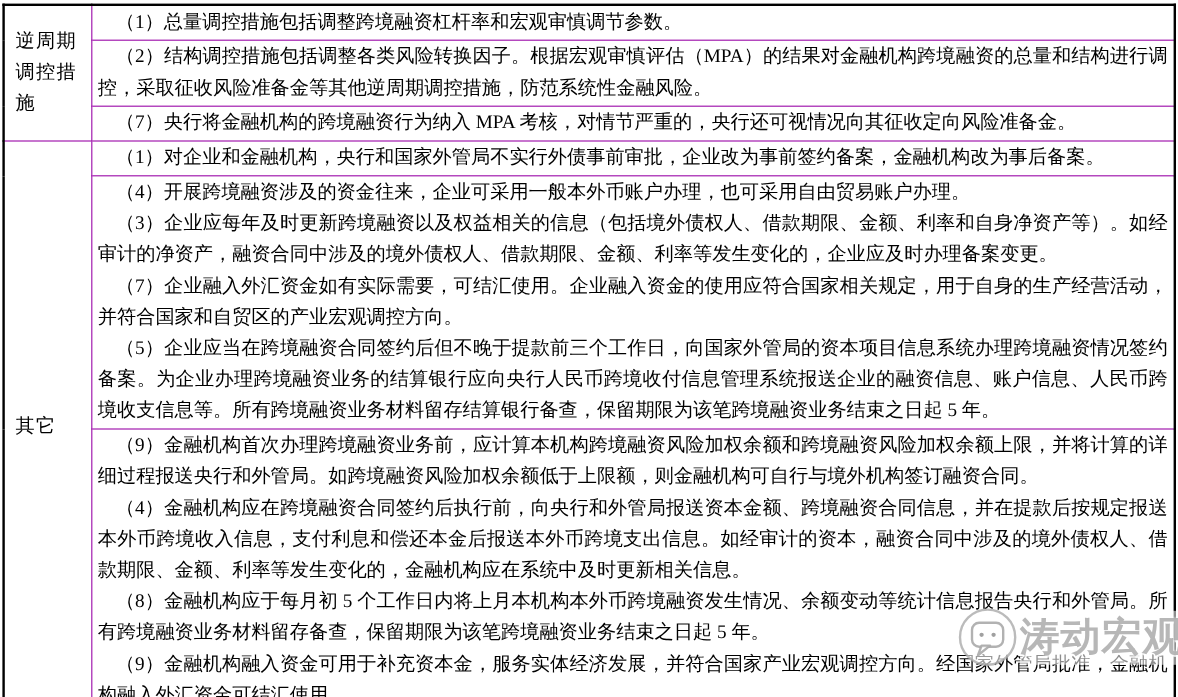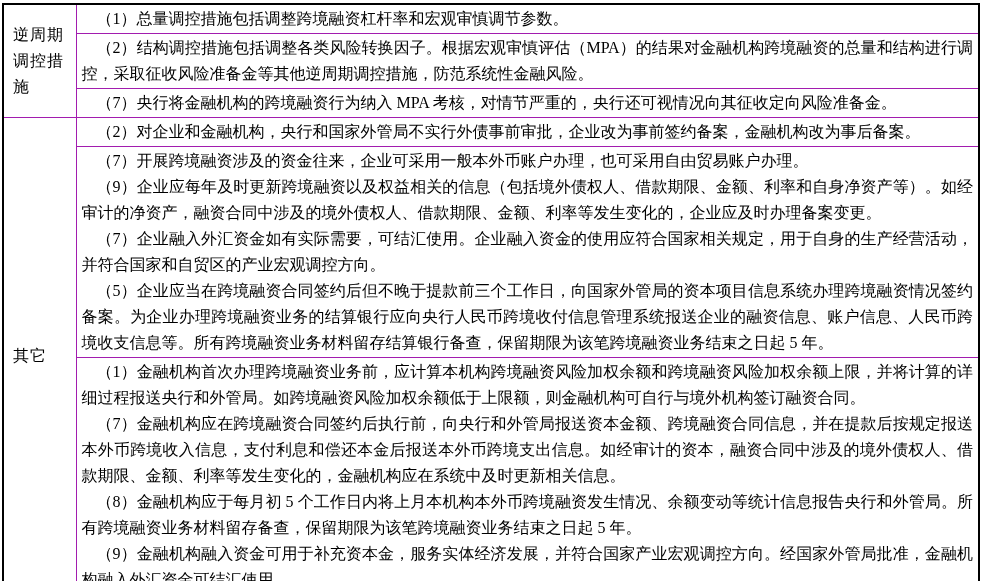--- a/index.html
+++ b/index.html
@@ -107,36 +107,46 @@
       </tr>
       <tr class="h-1b">
         <td class="content-cell">
           <p class="clause">（7）央行将金融机构的跨境融资行为纳入 MPA 考核，对情节严重的，央行还可视情况向其征收定向风险准备金。</p>
         </td>
       </tr>
 
       <tr class="h-1c">
         <td class="label-cell" rowspan="3">其它</td>
         <td class="content-cell">
-          <p class="clause">（2）对企业和金融机构，央行和国家外管局不实行外债事前审批，企业改为事前签约备案，金融机构改为事后备案。</p>
+          <p class="clause">（1）对企业和金融机构，央行和国家外管局不实行外债事前审批，企业改为事前签约备案，金融机构改为事后备案。</p>
         </td>
       </tr>
       <tr class="h-8">
         <td class="content-cell">
-          <p class="clause">（7）开展跨境融资涉及的资金往来，企业可采用一般本外币账户办理，也可采用自由贸易账户办理。</p>
-          <p class="clause">（9）企业应每年及时更新跨境融资以及权益相关的信息（包括境外债权人、借款期限、金额、利率和自身净资产等）。如经审计的净资产，融资合同中涉及的境外债权人、借款期限、金额、利率等发生变化的，企业应及时办理备案变更。</p>
+          <p class="clause">（4）开展跨境融资涉及的资金往来，企业可采用一般本外币账户办理，也可采用自由贸易账户办理。</p>
+          <p class="clause">（3）企业应每年及时更新跨境融资以及权益相关的信息（包括境外债权人、借款期限、金额、利率和自身净资产等）。如经审计的净资产，融资合同中涉及的境外债权人、借款期限、金额、利率等发生变化的，企业应及时办理备案变更。</p>
           <p class="clause">（7）企业融入外汇资金如有实际需要，可结汇使用。企业融入资金的使用应符合国家相关规定，用于自身的生产经营活动，并符合国家和自贸区的产业宏观调控方向。</p>
           <p class="clause">（5）企业应当在跨境融资合同签约后但不晚于提款前三个工作日，向国家外管局的资本项目信息系统办理跨境融资情况签约备案。为企业办理跨境融资业务的结算银行应向央行人民币跨境收付信息管理系统报送企业的融资信息、账户信息、人民币跨境收支信息等。所有跨境融资业务材料留存结算银行备查，保留期限为该笔跨境融资业务结束之日起 5 年。</p>
         </td>
       </tr>
       <tr class="h-9">
         <td class="content-cell">
-          <p class="clause">（1）金融机构首次办理跨境融资业务前，应计算本机构跨境融资风险加权余额和跨境融资风险加权余额上限，并将计算的详细过程报送央行和外管局。如跨境融资风险加权余额低于上限额，则金融机构可自行与境外机构签订融资合同。</p>
-          <p class="clause">（7）金融机构应在跨境融资合同签约后执行前，向央行和外管局报送资本金额、跨境融资合同信息，并在提款后按规定报送本外币跨境收入信息，支付利息和偿还本金后报送本外币跨境支出信息。如经审计的资本，融资合同中涉及的境外债权人、借款期限、金额、利率等发生变化的，金融机构应在系统中及时更新相关信息。</p>
+          <p class="clause">（9）金融机构首次办理跨境融资业务前，应计算本机构跨境融资风险加权余额和跨境融资风险加权余额上限，并将计算的详细过程报送央行和外管局。如跨境融资风险加权余额低于上限额，则金融机构可自行与境外机构签订融资合同。</p>
+          <p class="clause">（4）金融机构应在跨境融资合同签约后执行前，向央行和外管局报送资本金额、跨境融资合同信息，并在提款后按规定报送本外币跨境收入信息，支付利息和偿还本金后报送本外币跨境支出信息。如经审计的资本，融资合同中涉及的境外债权人、借款期限、金额、利率等发生变化的，金融机构应在系统中及时更新相关信息。</p>
           <p class="clause">（8）金融机构应于每月初 5 个工作日内将上月本机构本外币跨境融资发生情况、余额变动等统计信息报告央行和外管局。所有跨境融资业务材料留存备查，保留期限为该笔跨境融资业务结束之日起 5 年。</p>
           <p class="clause">（9）金融机构融入资金可用于补充资本金，服务实体经济发展，并符合国家产业宏观调控方向。经国家外管局批准，金融机构融入外汇资金可结汇使用。</p>
         </td>
       </tr>
     </tbody>
   </table>
 
+  <div class="watermark">
+    <svg class="wm-logo" viewBox="0 0 50 50">
+      <circle cx="25" cy="25" r="23" fill="rgba(255,255,255,0.6)" stroke="rgba(170,170,170,0.8)" stroke-width="2"></circle>
+      <rect x="12" y="13" width="26" height="20" rx="6" fill="rgba(255,255,255,0.85)" stroke="rgba(170,170,170,0.9)" stroke-width="2"></rect>
+      <path d="M20 32 L17 40 L27 32 Z" fill="rgba(255,255,255,0.85)" stroke="rgba(170,170,170,0.9)" stroke-width="2" stroke-linejoin="round"></path>
+      <circle cx="20" cy="23" r="1.8" fill="rgba(150,150,150,0.9)"></circle>
+      <circle cx="30" cy="23" r="1.8" fill="rgba(150,150,150,0.9)"></circle>
+    </svg>
+    <span class="wm-text">涛动宏观</span>
+  </div>
 
 </div>
 
 </body></html>

